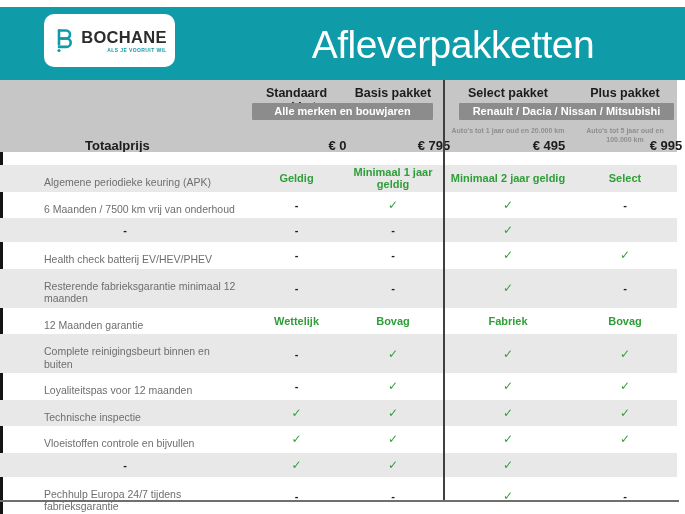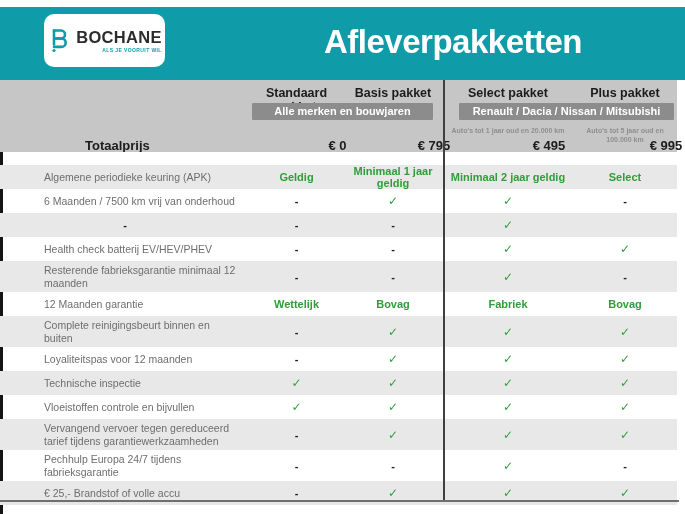--- a/index.html
+++ b/index.html
@@ -7,36 +7,36 @@
     width:685px;height:514px;position:relative;overflow:hidden;
     background:#ffffff;
     font-family:"Liberation Sans","DejaVu Sans",sans-serif;
   }
   
   .teal-band{
     position:absolute;top:7px;left:0;width:685px;height:73px;
     background:var(--teal,#0f9ba7);
   }
   .logo-card{
-    position:absolute;top:7px;left:44px;width:121px;height:53px;
+    position:absolute;top:7px;left:44px;width:131px;height:53px;
     background:#ffffff;border-radius:10px;
     display:flex;align-items:center;justify-content:center;gap:5px;
   }
   .logo-icon{width:24px;height:32px;flex:0 0 auto;margin-top:2px;}
   .logo-text{display:flex;flex-direction:column;align-items:flex-end;}
   .logo-name{
     font-size:16.5px;font-weight:bold;color:#2c2c2c;letter-spacing:.3px;line-height:17px;
   }
   .logo-tagline{
     font-size:5px;font-weight:bold;color:var(--teal,#0f9ba7);
     letter-spacing:.4px;margin-top:1px;
   }
   .page-title{
     position:absolute;top:16px;left:453px;transform:translateX(-50%);
-    color:#ffffff;font-size:33px;font-weight:bold;letter-spacing:-.5px;white-space:nowrap;
+    color:#ffffff;font-size:39px;font-weight:normal;letter-spacing:-.5px;white-space:nowrap;
   }
   
   .header-band{
     position:absolute;top:80px;left:0;width:677px;height:72px;
     background:var(--band,#c5c6c5);box-sizing:border-box;padding-top:6px;
   }
   .hgrid{display:grid;grid-template-columns:250px 93px 100px 130px 104px;}
   .col-head{
     text-align:center;font-size:12.5px;font-weight:bold;color:#1c1c1c;height:14px;line-height:14px;
   }
@@ -64,21 +64,21 @@
   }
   .frow.gray{background:var(--rowgray,#e8e8e8);}
   .frow.white{background:#ffffff;}
   .frow.white::before{
     content:'';position:absolute;left:0;top:0;width:3px;height:100%;
     background:var(--edge,#141414);
   }
   .gap-row{height:13px;min-height:13px;}
   .spacer-row{height:16px;min-height:16px;}
   .flabel{
-    padding:3px 12px 3px 44px;font-size:10.5px;color:var(--label,#6e6e6e);line-height:12.5px;
+    padding:3px 12px 3px 44px;font-size:10.5px;color:var(--label,#6e6e6e);line-height:12.5px;margin-top:8px;
   }
   .fcell{text-align:center;}
   .fcell.check{color:var(--green,#2f9e38);font-size:12px;font-weight:bold;}
   .fcell.dash{color:#1d1d1d;font-size:11px;font-weight:bold;}
   .fcell.text-val{color:var(--green,#2f9e38);font-size:11px;font-weight:bold;}
   
   .col-divider{
     position:absolute;left:443px;top:80px;width:2px;height:420px;
     background:var(--divider,#3f3f3f);
   }
@@ -201,21 +201,20 @@
       <div class="fcell check">✓</div>
     </div>
     <div class="frow white">
       <div class="flabel">Vloeistoffen controle en bijvullen</div>
       <div class="fcell check">✓</div>
       <div class="fcell check">✓</div>
       <div class="fcell check">✓</div>
       <div class="fcell check">✓</div>
     </div>
     <div class="frow gray">
-      <div class="flabel">Vervangend vervoer tegen gereduceerd tarief tijdens garantiewerkzaamheden</div>
       <div class="fcell dash">-</div>
       <div class="fcell check">✓</div>
       <div class="fcell check">✓</div>
       <div class="fcell check">✓</div>
     </div>
     <div class="frow white">
       <div class="flabel">Pechhulp Europa 24/7 tijdens fabrieksgarantie</div>
       <div class="fcell dash">-</div>
       <div class="fcell dash">-</div>
       <div class="fcell check">✓</div>

